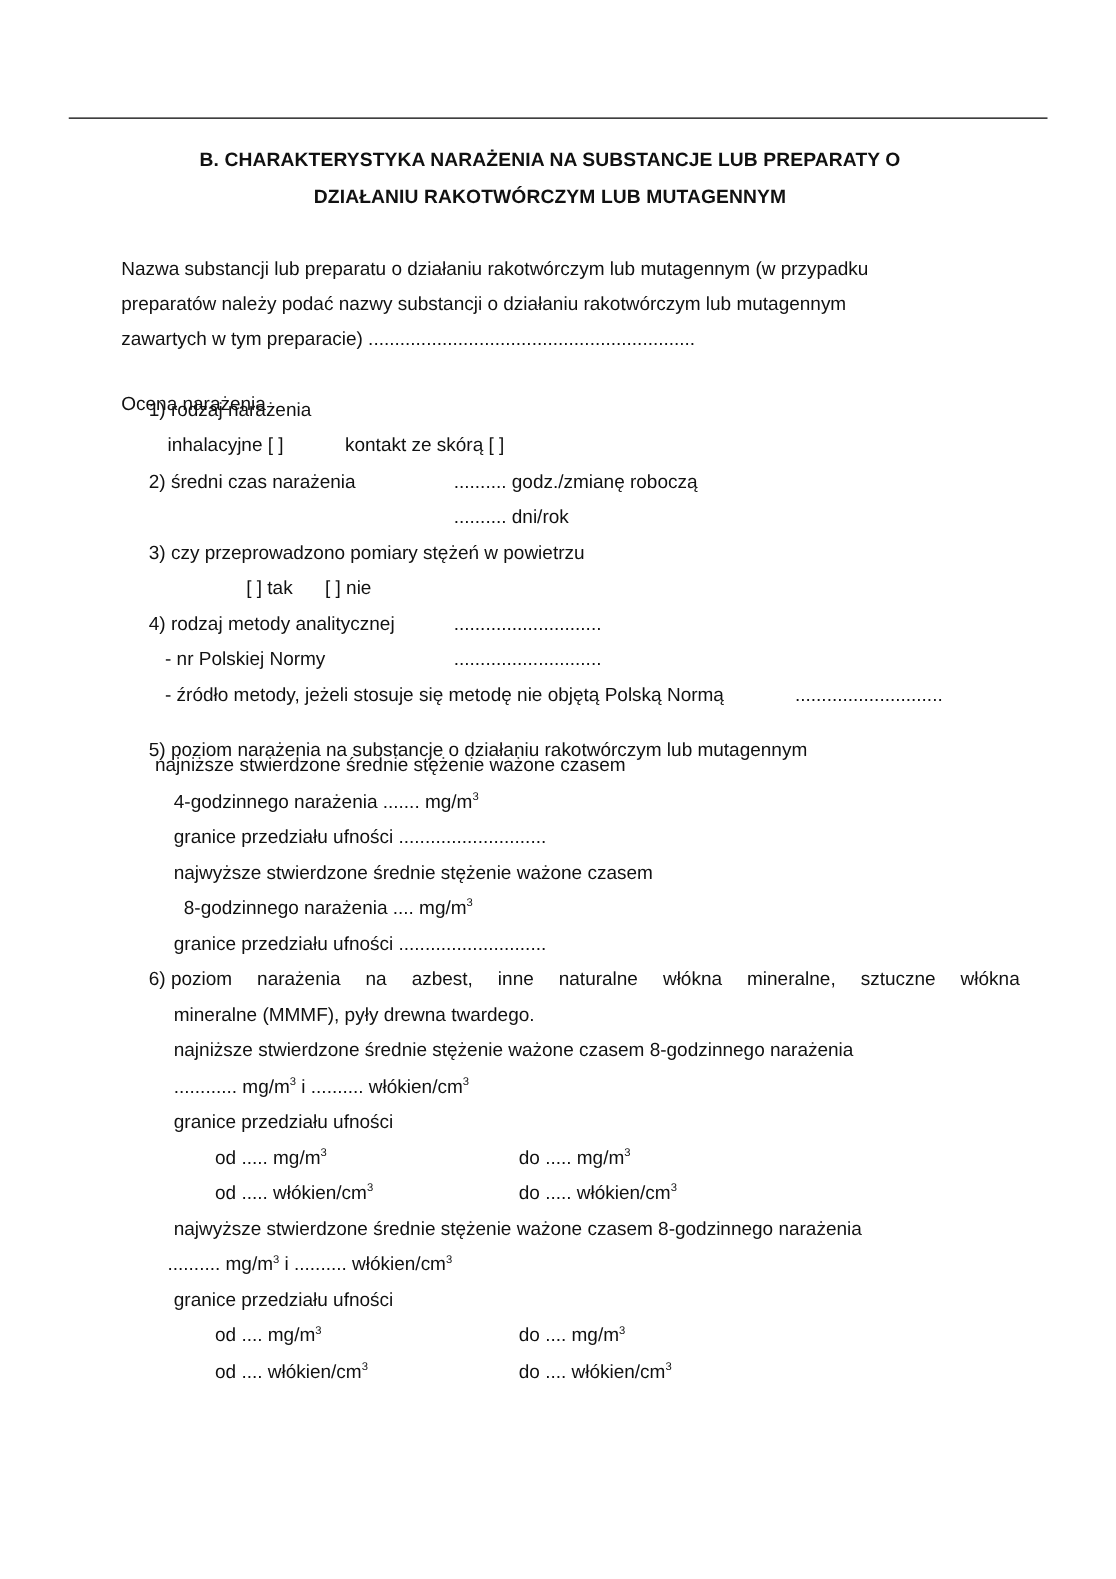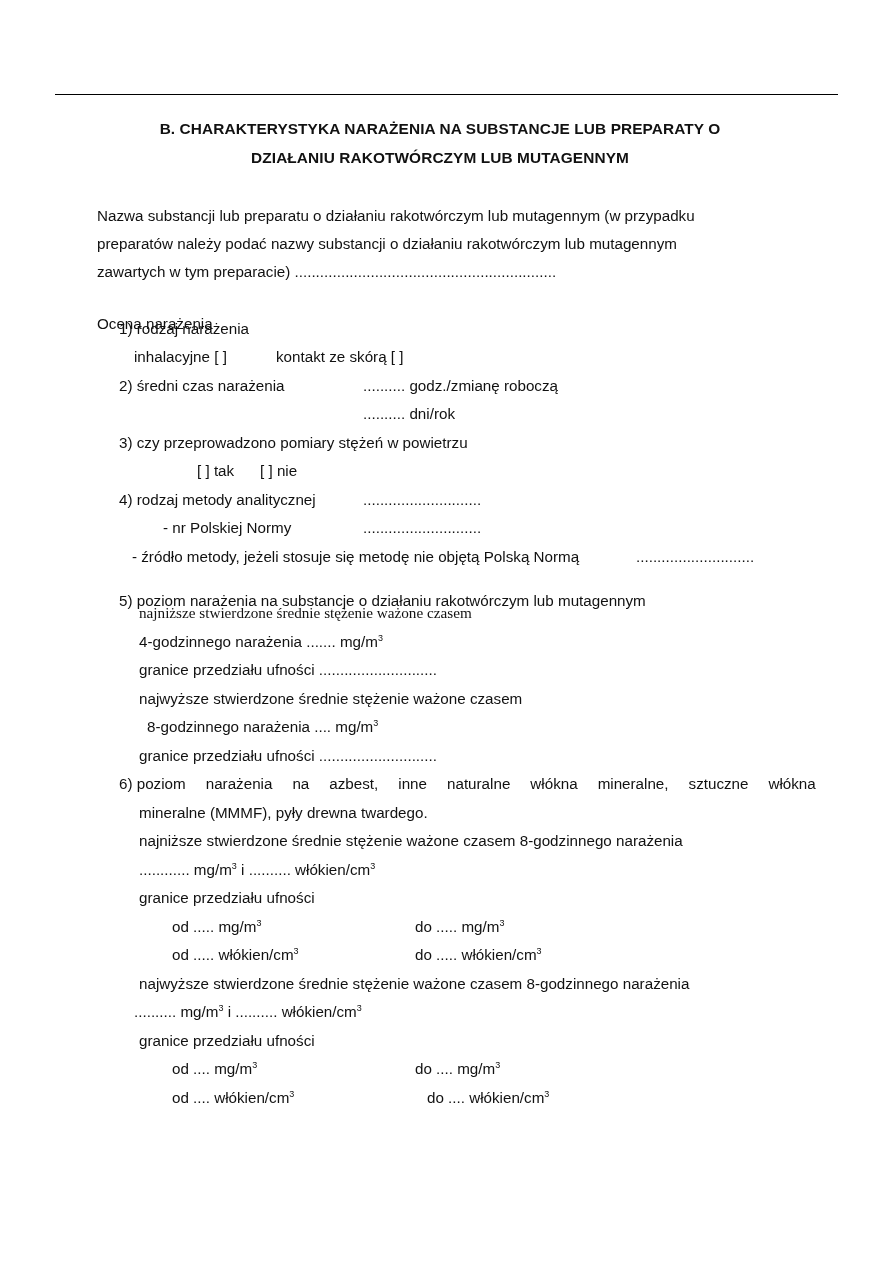--- a/index.html
+++ b/index.html
@@ -39,27 +39,27 @@
 <div class="line" style="left:119px;top:377px;">2) średni czas narażenia</div>
 <div class="line" style="left:363px;top:377px;">.......... godz./zmianę roboczą</div>
 <div class="line" style="left:363px;top:405px;">.......... dni/rok</div>
 
 <div class="line" style="left:119px;top:434px;">3) czy przeprowadzono pomiary stężeń w powietrzu</div>
 <div class="line" style="left:165px;top:462px;margin-left:32px;">[ ] tak</div>
 <div class="line" style="left:260px;top:462px;">[ ] nie</div>
 
 <div class="line" style="left:119px;top:491px;text-align:right;">4) rodzaj metody analitycznej</div>
 <div class="line" style="left:363px;top:491px;">............................</div>
-<div class="line" style="left:132px;top:519px;margin-left:31px;">- nr Polskiej Normy</div>
+<div class="line" style="left:132px;top:519px;">- nr Polskiej Normy</div>
 <div class="line" style="left:363px;top:519px;">............................</div>
 <div class="line" style="left:132px;top:548px;">- źródło metody, jeżeli stosuje się metodę nie objętą Polską Normą</div>
 <div class="line" style="left:636px;top:548px;">............................</div>
 
 <div class="line" style="left:119px;top:592px;">5) poziom narażenia na substancje o działaniu rakotwórczym lub mutagennym</div>
-<div class="line" style="left:139px;top:604px;font-family:Liberation Serif, serif;">najniższe stwierdzone średnie stężenie ważone czasem</div>
+<div class="line" style="left:124px;top:604px;">najniższe stwierdzone średnie stężenie ważone czasem</div>
 <div class="line" style="left:139px;top:633px;"><span>4-godzinnego narażenia ....... mg/m</span><sup>3</sup></div>
 <div class="line" style="left:139px;top:661px;">granice przedziału ufności ............................</div>
 <div class="line" style="left:139px;top:690px;">najwyższe stwierdzone średnie stężenie ważone czasem</div>
 <div class="line" style="left:147px;top:718px;text-align:right;"><span>8-godzinnego narażenia .... mg/m</span><sup>3</sup></div>
 <div class="line" style="left:139px;top:747px;">granice przedziału ufności ............................</div>
 
 <div class="line justify" style="left:119px;top:775px;gap:20px;">
   <span>6) poziom</span>
   <span>narażenia</span>
   <span>na</span>
@@ -78,13 +78,13 @@
 <div class="line" style="left:172px;top:918px;"><span>od ..... mg/m</span><sup>3</sup></div>
 <div class="line" style="left:415px;top:918px;"><span>do ..... mg/m</span><sup>3</sup></div>
 <div class="line" style="left:172px;top:946px;"><span>od ..... włókien/cm</span><sup>3</sup></div>
 <div class="line" style="left:415px;top:946px;"><span>do ..... włókien/cm</span><sup>3</sup></div>
 <div class="line" style="left:139px;top:975px;">najwyższe stwierdzone średnie stężenie ważone czasem 8-godzinnego narażenia</div>
 <div class="line" style="left:134px;top:1003px;"><span>.......... mg/m</span><sup>3</sup><span> i .......... włókien/cm</span><sup>3</sup></div>
 <div class="line" style="left:139px;top:1032px;">granice przedziału ufności</div>
 <div class="line" style="left:172px;top:1060px;"><span>od .... mg/m</span><sup>3</sup></div>
 <div class="line" style="left:415px;top:1060px;"><span>do .... mg/m</span><sup>3</sup></div>
 <div class="line" style="left:172px;top:1089px;"><span>od .... włókien/cm</span><sup>3</sup></div>
-<div class="line" style="left:415px;top:1089px;margin-left:12px;"><span>do .... włókien/cm</span><sup>3</sup></div>
+<div class="line" style="left:415px;top:1089px;"><span>do .... włókien/cm</span><sup>3</sup></div>
 
 </body></html>

